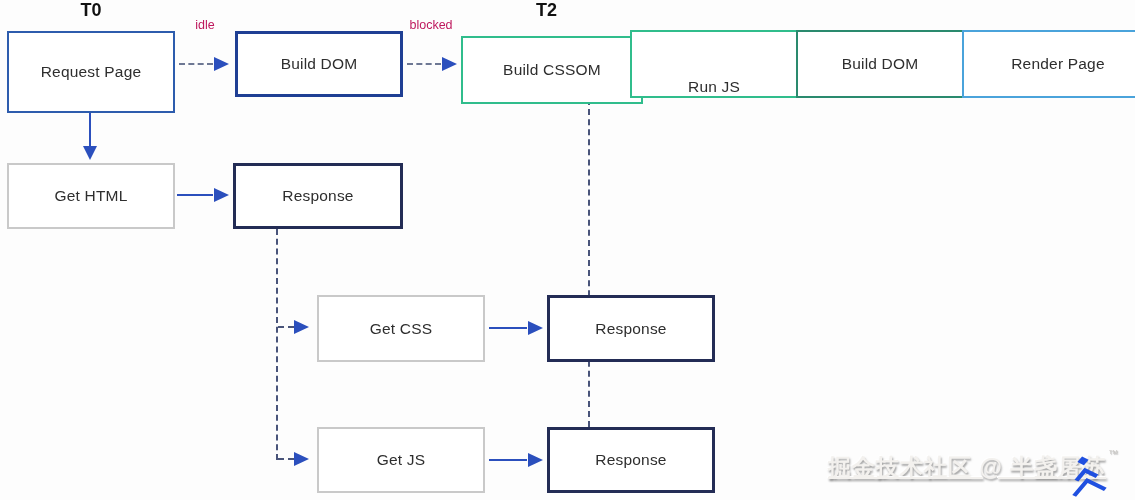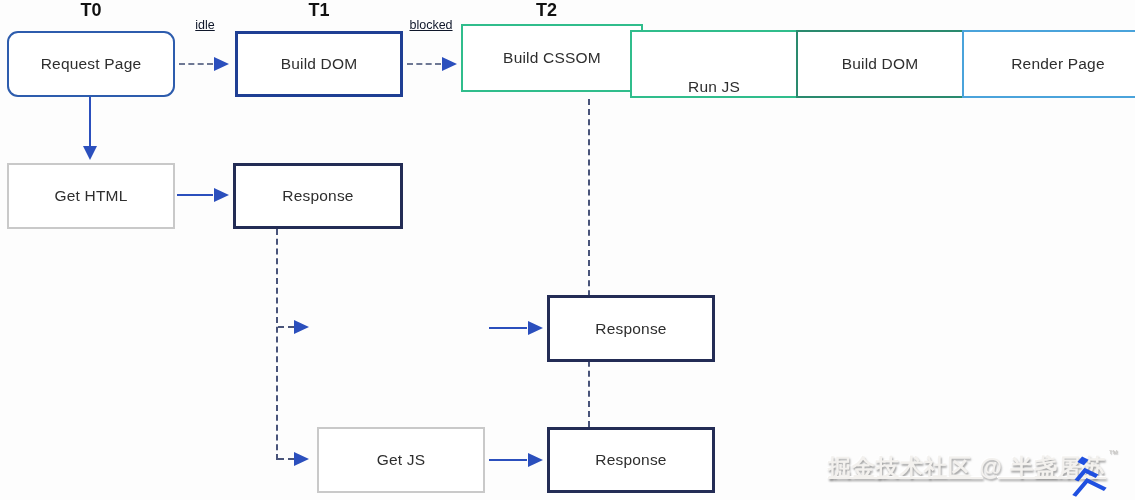--- a/index.html
+++ b/index.html
@@ -15,21 +15,21 @@
   .box .lbl{font-size:15.5px;color:var(--text);letter-spacing:.2px;}
   .b-blue{border:2px solid var(--box-blue);}
   .b-navy{border:3px solid var(--box-navy);}
   .b-dark{border:3px solid var(--box-dark);}
   .b-gray{border:2px solid var(--box-gray);}
   .b-green{border:2px solid var(--green);}
   .b-greend{border:2px solid var(--green-dark);}
   .b-bluel{border:2px solid var(--blue-light);}
 
   .tlabel{position:absolute;top:0;font-size:18px;font-weight:700;color:var(--label);text-align:center;z-index:2;}
-  .elabel{position:absolute;font-size:12.5px;color:#0f172a;text-align:center;z-index:2;text-decoration:underline;}
+  .elabel{position:absolute;font-size:12.5px;color:#be185d;text-align:center;z-index:2;}
 
   .hline{position:absolute;height:0;border-top:2px solid var(--arrow);z-index:1;}
   .vline{position:absolute;width:0;border-left:2px solid var(--arrow);z-index:1;}
   .hdash{position:absolute;height:0;border-top:2px dashed var(--dash-light);z-index:1;}
   .hdash2{position:absolute;height:0;border-top:2px dashed var(--dash);z-index:1;}
   .vdash{position:absolute;width:0;border-left:2px dashed var(--dash);z-index:0;}
 
   .ah-r{position:absolute;width:0;height:0;border-top:7px solid transparent;border-bottom:7px solid transparent;border-left:15px solid var(--arrow);z-index:1;}
   .ah-d{position:absolute;width:0;height:0;border-left:7px solid transparent;border-right:7px solid transparent;border-top:14px solid var(--arrow);z-index:1;}
 
@@ -39,36 +39,35 @@
   .watermark .tm{font-size:10px;color:#c9c7c4;vertical-align:18px;margin-left:2px;
     text-shadow:1px 1px 1px rgba(130,130,130,.6);}
   .wlogo{position:absolute;left:1063px;top:452px;width:46px;height:46px;z-index:4;transform:rotate(-12deg);}
 </style>
 </head>
 <body>
 
 <div id="stage">
 
   <div class="tlabel" style="left:7px;width:168px;">T0</div>
-  <div class="tlabel" style="left:235px;width:168px;">T1</div>
   <div class="tlabel" style="left:461px;width:171px;">T2</div>
 
   <div class="elabel" style="left:175px;width:60px;top:18px;">idle</div>
   <div class="elabel" style="left:399px;width:64px;top:18px;">blocked</div>
 
   <div class="vdash" style="left:588px;top:99px;height:328px;"></div>
   <div class="vdash" style="left:276px;top:229px;height:231px;"></div>
 
-  <div class="box b-blue" style="left:7px;top:31px;width:168px;height:66px;border-radius:11px;">
+  <div class="box b-blue" style="left:7px;top:31px;width:168px;height:82px;">
     <span class="lbl">Request Page</span>
   </div>
   <div class="box b-navy" style="left:235px;top:31px;width:168px;height:66px;">
     <span class="lbl">Build DOM</span>
   </div>
-  <div class="box b-green" style="left:461px;top:24px;width:182px;height:68px;">
+  <div class="box b-green" style="left:461px;top:36px;width:182px;height:68px;">
     <span class="lbl">Build CSSOM</span>
   </div>
   <div class="box b-green" style="left:630px;top:30px;width:168px;height:68px;align-items:flex-end;">
     <span class="lbl">Run JS</span>
   </div>
   <div class="box b-greend" style="left:796px;top:30px;width:168px;height:68px;">
     <span class="lbl">Build DOM</span>
   </div>
   <div class="box b-bluel" style="left:962px;top:30px;width:192px;height:68px;">
     <span class="lbl">Render Page</span>
@@ -86,20 +85,23 @@
     <span class="lbl">Get HTML</span>
   </div>
   <div class="box b-dark" style="left:233px;top:163px;width:170px;height:66px;">
     <span class="lbl">Response</span>
   </div>
   <div class="hline" style="left:177px;top:194px;width:36px;"></div>
   <div class="ah-r" style="left:214px;top:188px;"></div>
 
   <div class="hdash2" style="left:278px;top:326px;width:16px;"></div>
   <div class="ah-r" style="left:294px;top:320px;"></div>
+  <div class="box b-gray" style="left:317px;top:295px;width:168px;height:67px;">
+    <span class="lbl">Get CSS</span>
+  </div>
   <div class="hline" style="left:489px;top:327px;width:38px;"></div>
   <div class="ah-r" style="left:528px;top:321px;"></div>
   <div class="box b-dark" style="left:547px;top:295px;width:168px;height:67px;">
     <span class="lbl">Response</span>
   </div>
 
   <div class="hdash2" style="left:278px;top:458px;width:16px;"></div>
   <div class="ah-r" style="left:294px;top:452px;"></div>
   <div class="box b-gray" style="left:317px;top:427px;width:168px;height:66px;">
     <span class="lbl">Get JS</span>

